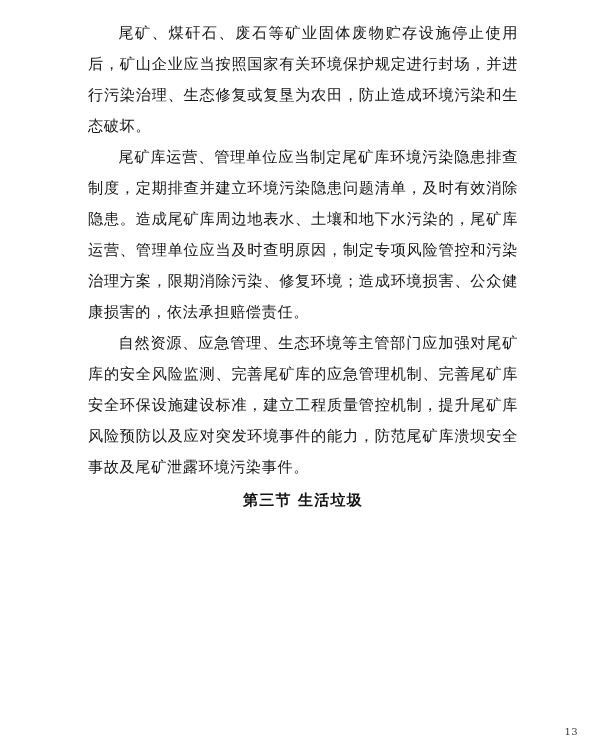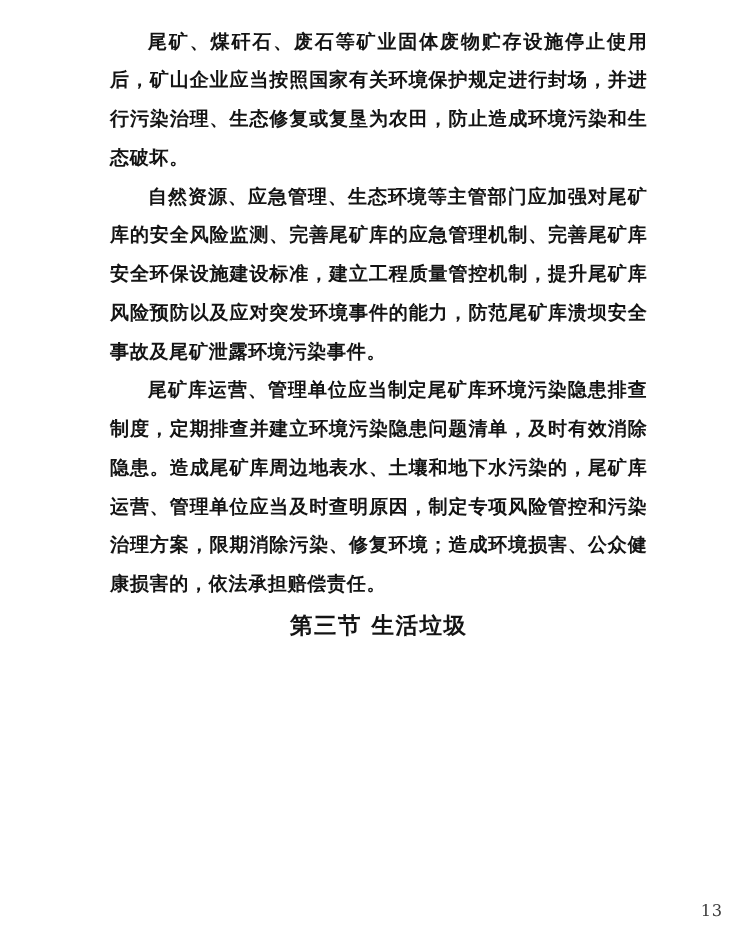--- a/index.html
+++ b/index.html
@@ -31,59 +31,58 @@
   p.para {
     margin: 0 0 0 0;
     font-size: 15.2px;
     line-height: 31px;
     text-align: justify;
     text-justify: inter-character;
     text-indent: 2em;
     letter-spacing: 0.6px;
     color: #141414;
     font-family: "DejaVu Serif", "Liberation Serif", serif;
-    font-weight: bold;
   }
   .heading-inline {
     text-indent: 2em;
   }
   .section-title {
     margin: 0;
-    font-size: 18px;
+    font-size: 15px;
     line-height: 31px;
     text-align: center;
     text-indent: 0;
     letter-spacing: 1.2px;
     font-weight: bold;
     color: #141414;
   }
   .page-number {
     position: absolute;
     right: 22px;
     bottom: 14px;
-    font-size: 13px;
+    font-size: 10px;
     color: #3a3a3a;
     font-family: "DejaVu Serif", "Liberation Serif", serif;
     letter-spacing: 0.4px;
   }
   .spacer-sm { height: 2px; }
 </style>
 </head>
 <body>
 
 <div class="page">
   <div class="content">
 
     <p class="para">尾矿、煤矸石、废石等矿业固体废物贮存设施停止使用后，矿山企业应当按照国家有关环境保护规定进行封场，并进行污染治理、生态修复或复垦为农田，防止造成环境污染和生态破坏。</p>
 
 
 
+    <p class="para">尾矿库运营、管理单位应当制定尾矿库环境污染隐患排查制度，定期排查并建立环境污染隐患问题清单，及时有效消除隐患。造成尾矿库周边地表水、土壤和地下水污染的，尾矿库运营、管理单位应当及时查明原因，制定专项风险管控和污染治理方案，限期消除污染、修复环境；造成环境损害、公众健康损害的，依法承担赔偿责任。</p>
+
     <p class="para">自然资源、应急管理、生态环境等主管部门应加强对尾矿库的安全风险监测、完善尾矿库的应急管理机制、完善尾矿库安全环保设施建设标准，建立工程质量管控机制，提升尾矿库风险预防以及应对突发环境事件的能力，防范尾矿库溃坝安全事故及尾矿泄露环境污染事件。</p>
-
-    <p class="para">尾矿库运营、管理单位应当制定尾矿库环境污染隐患排查制度，定期排查并建立环境污染隐患问题清单，及时有效消除隐患。造成尾矿库周边地表水、土壤和地下水污染的，尾矿库运营、管理单位应当及时查明原因，制定专项风险管控和污染治理方案，限期消除污染、修复环境；造成环境损害、公众健康损害的，依法承担赔偿责任。</p>
 
     <div class="spacer-sm"></div>
 
     <p class="section-title">第三节  生活垃圾</p>
 
   </div>
 
   <div class="page-number">13</div>
 </div>
 

